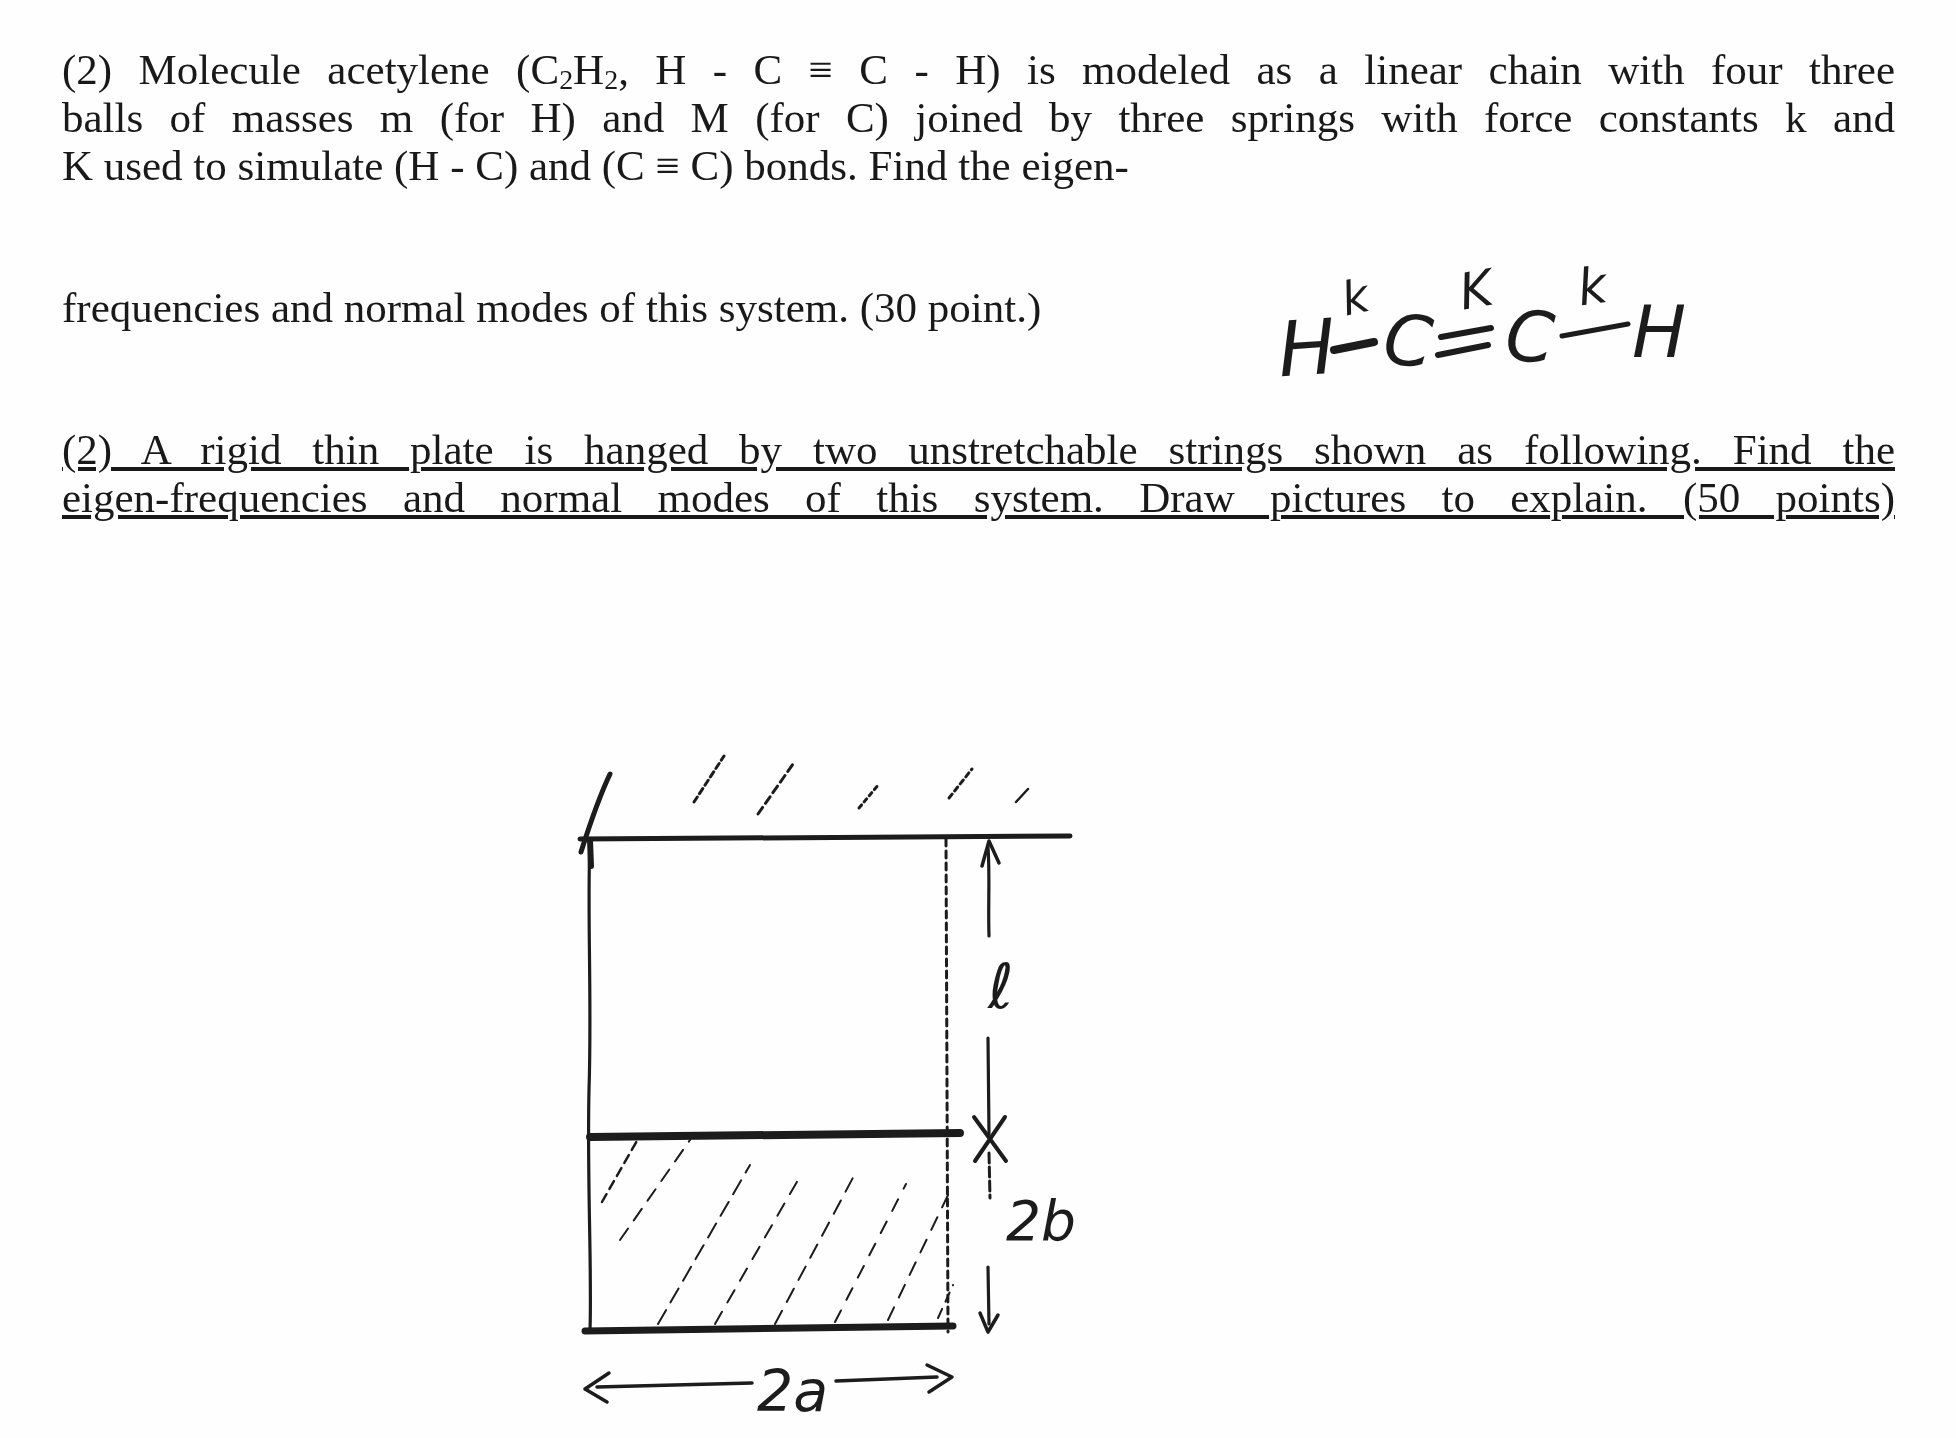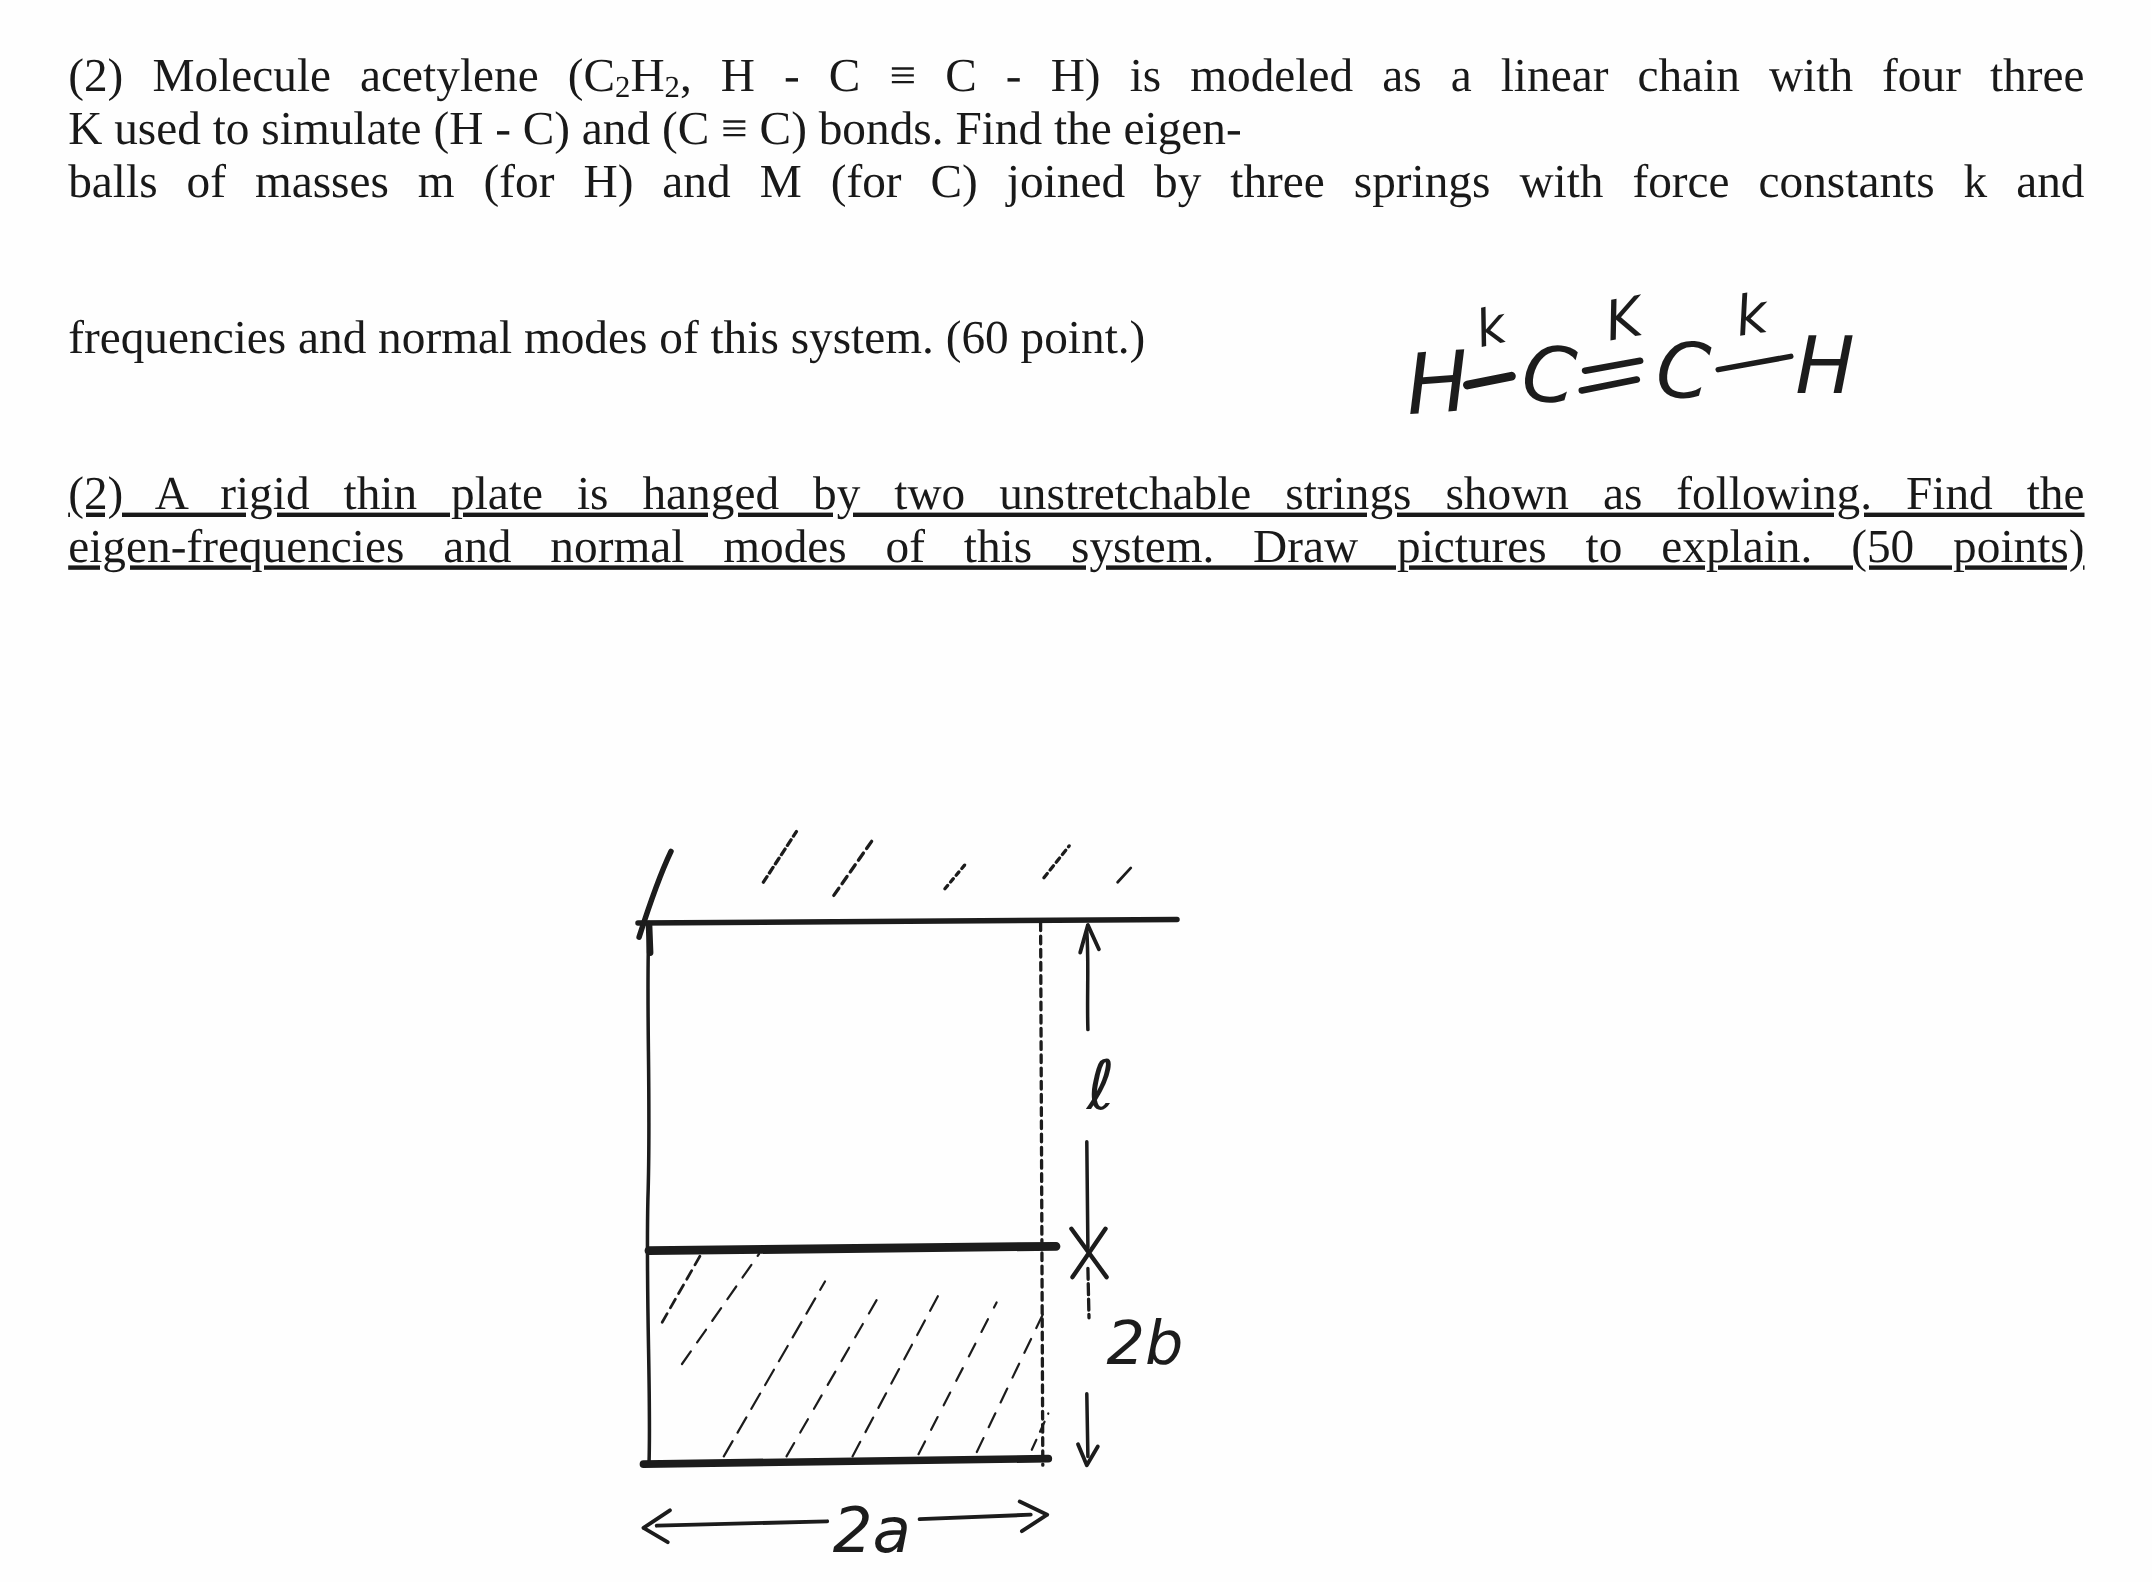--- a/index.html
+++ b/index.html
@@ -23,25 +23,25 @@
   .hand{font-family:"DejaVu Sans",sans-serif;font-style:italic;fill:#1c1c1c;}
   .ink{stroke:#1c1c1c;fill:none;stroke-linecap:round;}
 </style>
 </head>
 <body>
 
 <div class="page">
 
   <div class="para p1">
     <div class="line justify"><span>(2) Molecule acetylene (C</span><sub class="chem">2</sub><span>H</span><sub class="chem">2</sub><span>, H - C ≡ C - H) is modeled as a linear chain with four three</span></div>
+    <div class="line justify">balls of masses m (for H) and M (for C) joined by three springs with force constants k and</div>
     <div class="line">K used to simulate (H - C) and (C ≡ C) bonds. Find the eigen-</div>
-    <div class="line justify">balls of masses m (for H) and M (for C) joined by three springs with force constants k and</div>
   </div>
 
-  <div class="p1b line">frequencies and normal modes of this system. (60 point.)</div>
+  <div class="p1b line">frequencies and normal modes of this system. (30 point.)</div>
 
   <svg class="formula" viewBox="0 0 430 135">
     <text class="hand" x="6" y="122" font-size="76" transform="rotate(-4 30 95)">H</text>
     <path class="ink" d="M62,97 L102,89" stroke-width="8"></path>
     <text class="hand" x="70" y="60" font-size="46" transform="rotate(-12 85 45)">k</text>
     <text class="hand" x="112" y="112" font-size="70" transform="rotate(5 135 85)">C</text>
     <path class="ink" d="M169,84 L219,75" stroke-width="6"></path>
     <path class="ink" d="M166,102 L216,92" stroke-width="6"></path>
     <text class="hand" x="188" y="54" font-size="50" transform="rotate(-10 205 40)">K</text>
     <text class="hand" x="234" y="108" font-size="70" transform="rotate(4 255 80)">C</text>

